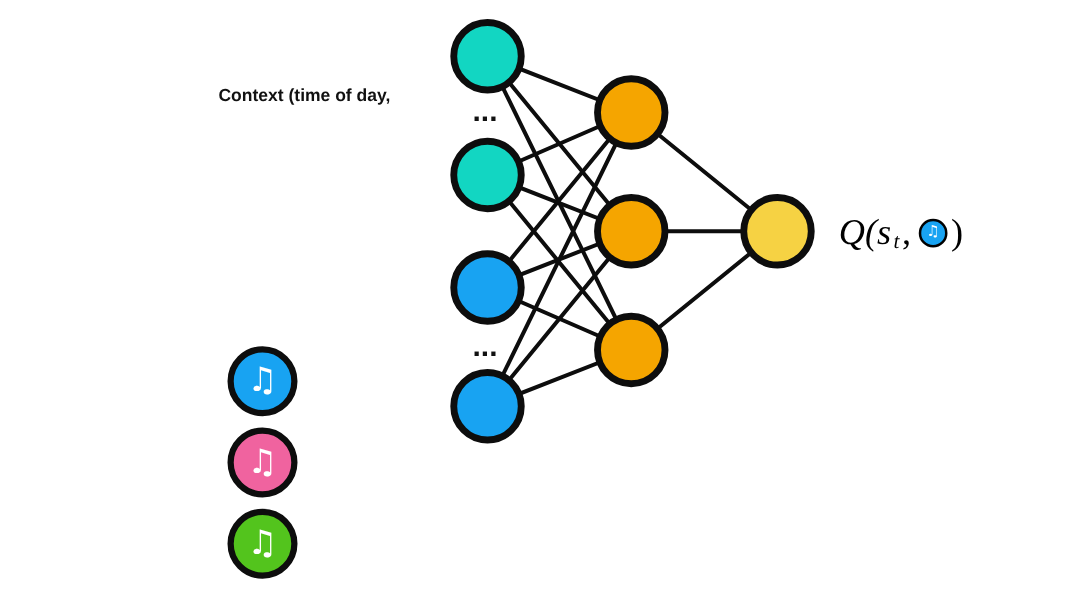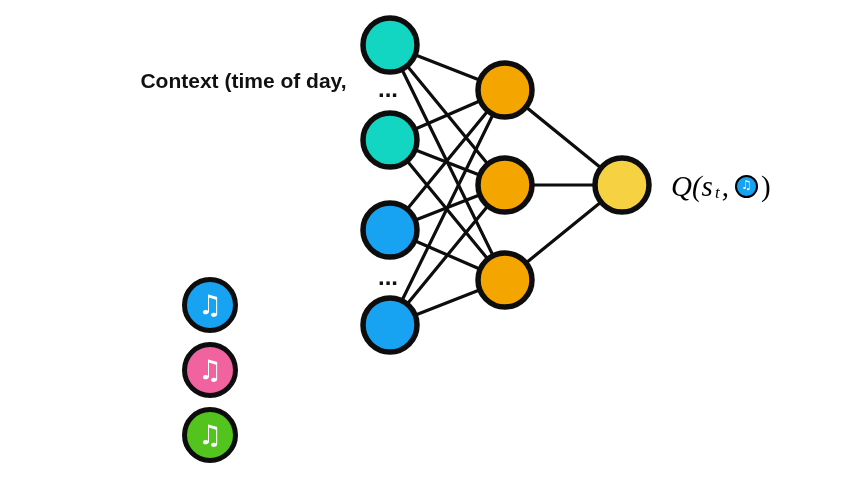--- a/index.html
+++ b/index.html
@@ -2,21 +2,21 @@
 <html><head>
 <meta charset="utf-8">
 <style>
   html,body{margin:0;padding:0;background:#fff;}
   .canvas{
     position:relative;width:863px;height:485px;background:#ffffff;
     font-family:"Liberation Sans",sans-serif;overflow:hidden;
   }
   .context-label{
     position:absolute;left:116px;top:66px;width:255px;text-align:center;
-    font-weight:bold;font-size:21px;line-height:1.45;color:#111;
+    font-weight:bold;font-size:14px;line-height:1.45;color:#111;
   }
   #network-svg{position:absolute;left:0;top:0;}
   #music-icons{position:absolute;left:0;top:0;width:100%;height:100%;pointer-events:none;}
   .music-icon{
     position:absolute;width:46px;height:46px;border:5px solid #0d0d0d;border-radius:50%;
     display:flex;align-items:center;justify-content:center;
     transform:translate(-50%,-50%);box-sizing:content-box;
   }
   .music-icon .glyph{
     color:#fff;font-size:27px;line-height:1;

